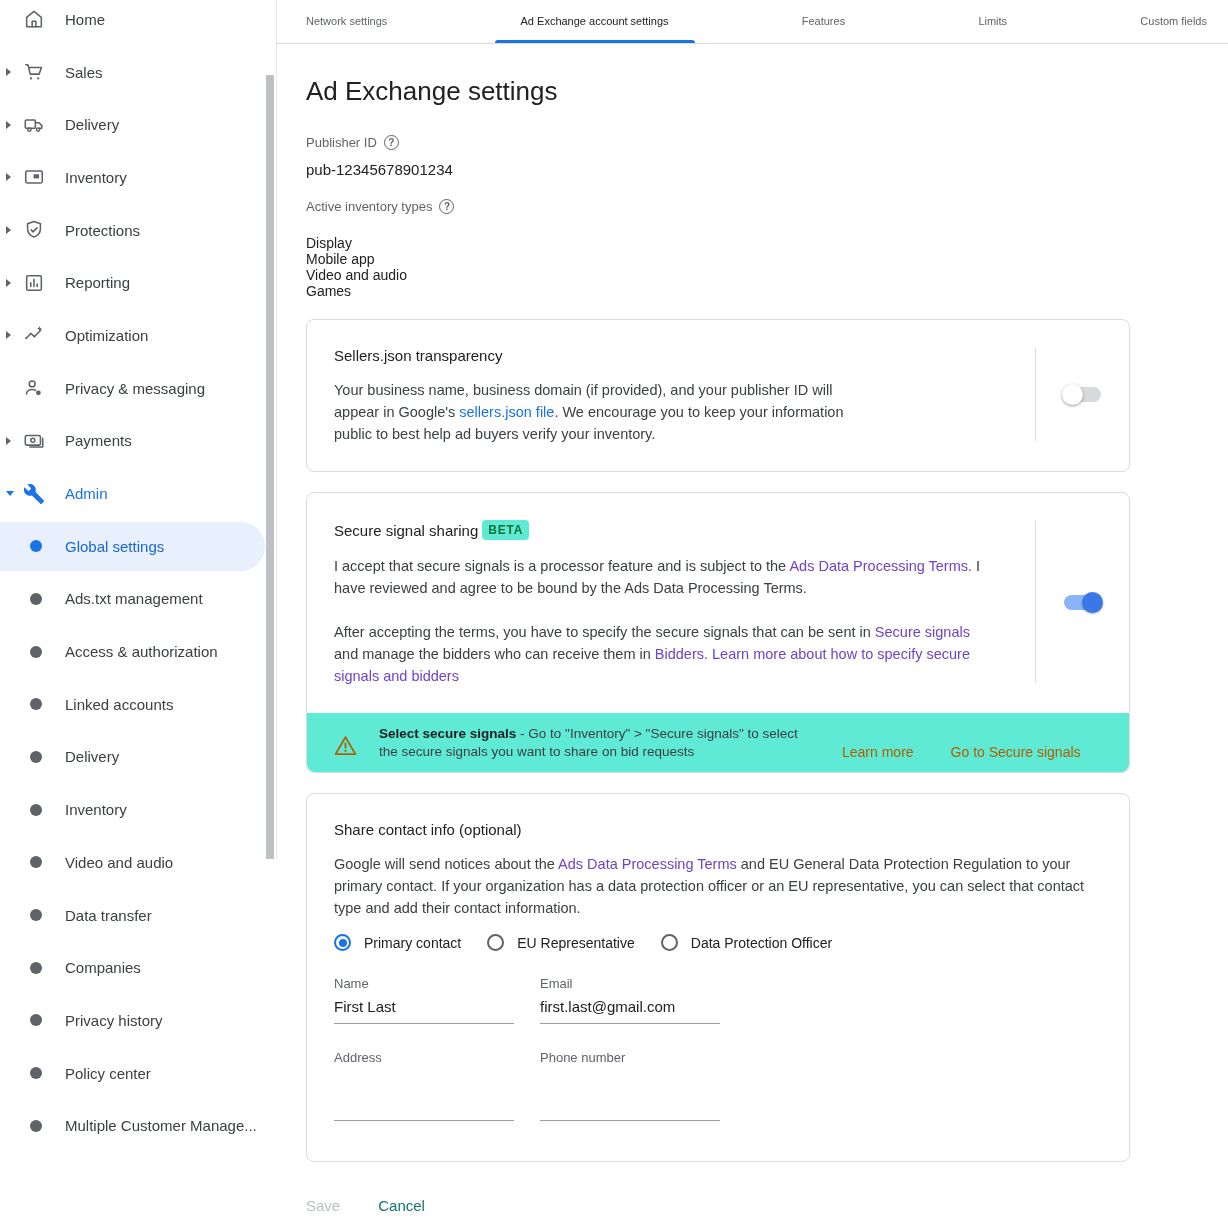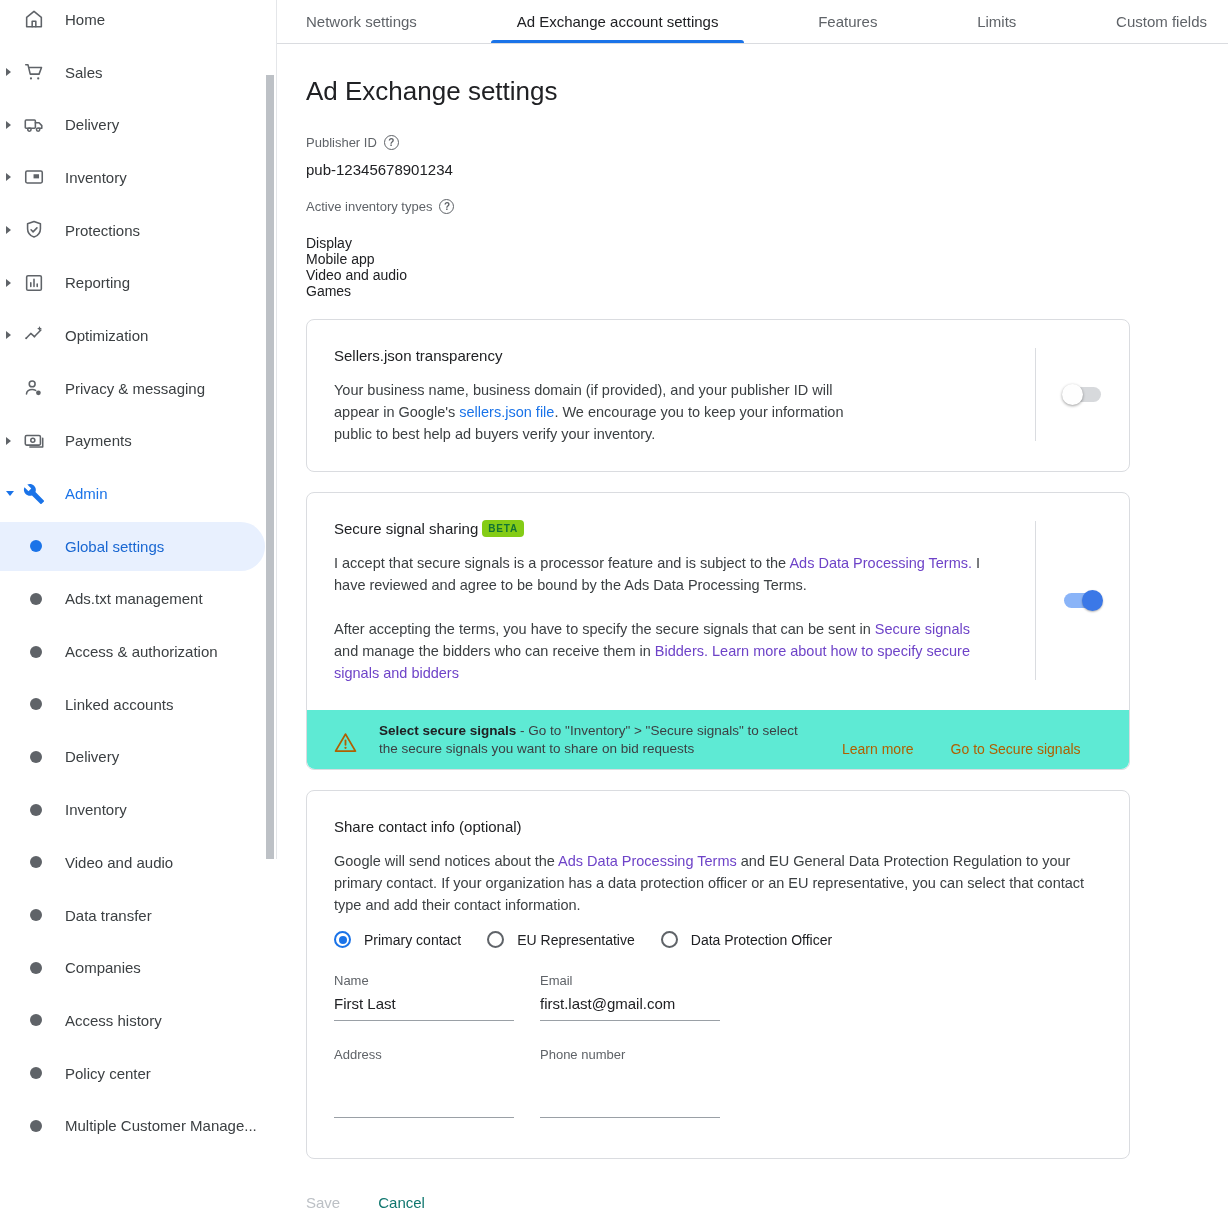--- a/index.html
+++ b/index.html
@@ -23,21 +23,21 @@
   .sublabel { margin-left:23px; font-size:15px; color:#3c4043; white-space:nowrap; }
   .nav-sub.selected .dot { background:#1a73e8; }
   .nav-sub.selected .sublabel { color:#1967d2; }
   .pill { position:absolute; left:0; right:11px; top:2px; bottom:2px; background:#e8f0fe; border-radius:0 26px 26px 0; z-index:-1; }
   .nav-sub.selected { z-index:0; }
   .sb-thumb { position:absolute; top:75px; bottom:0; right:2px; width:8px; background:#bdc1c6; }
 
   
   .main { flex:1; display:flex; flex-direction:column; }
   .tabs { height:44px; border-bottom:1px solid #dadce0; display:flex; justify-content:space-between; padding:0 21px 0 29px; }
-  .tab { line-height:43px; font-size:15px; color:#5f6368; padding:0 26px; position:relative; cursor:pointer; white-space:nowrap;text-align:center; }
+  .tab { line-height:43px; font-size:11px; color:#5f6368; padding:0 26px; position:relative; cursor:pointer; white-space:nowrap;text-align:center; }
   .tab:first-child { padding-left:0; }
   .tab:last-child { padding-right:0; }
   .tab.active { color:#202124; }
   .tab.active::after { content:""; position:absolute; left:0; right:0; bottom:0; height:3px; background:#1a73e8; border-radius:3px 3px 0 0; }
 
   .content { padding:0 0 0 29px; }
   h1 { font-size:26px; font-weight:400; color:#202124; margin-top:32px; }
   .fieldlabel { font-size:13px; color:#5f6368; display:flex; align-items:center; gap:7px; }
   .help { width:15px; height:15px; border:1.5px solid #5f6368; border-radius:50%; font-size:10px; font-weight:700; color:#5f6368; display:inline-flex; align-items:center; justify-content:center; cursor:pointer; }
   .pub { margin-top:28px; }
@@ -48,21 +48,21 @@
   .card { width:824px; border:1px solid #dadce0; border-radius:8px; margin-top:20px; }
   .card-row { display:flex; }
   .card-main { flex:1; padding:27px 24px 26px 27px; }
   .card-side { width:94px; flex:none; border-left:1px solid #dadce0; margin:28px 0 30px; display:flex; align-items:center; justify-content:center; }
   .card-title { font-size:15px; color:#202124; }
   .card p { font-size:14.5px; line-height:22px; color:#3c4043; margin-top:15px; }
   a { text-decoration:none; cursor:pointer; }
   .lnk-blue { color:#1a73e8; }
   .lnk-purple { color:#6e43c8; }
   .titlerow { display:flex; align-items:center; gap:4px; }
-  .beta { background:#84cc16; color:#137333; font-size:10px; font-weight:700; letter-spacing:.8px; padding:3px 6px; border-radius:4px; }
+  .beta { background:#5eead4; color:#137333; font-size:12px; font-weight:700; letter-spacing:.8px; padding:3px 6px; border-radius:4px; }
 
   .toggle { width:37px; height:15px; border-radius:8px; position:relative; cursor:pointer; }
   .toggle.off { background:#d7d9dc; }
   .toggle.off .knob { position:absolute; left:-2px; top:-3px; width:21px; height:21px; border-radius:50%; background:#fefefe; box-shadow:0 1px 3px rgba(0,0,0,.4); }
   .toggle.on { background:#8ab4f8; }
   .toggle.on .knob { position:absolute; right:-2px; top:-3px; width:21px; height:21px; border-radius:50%; background:#3b78e7; box-shadow:0 1px 2px rgba(0,0,0,.3); }
 
   .banner { background:#5eead4; border-radius:0 0 8px 8px; display:flex; align-items:flex-end; padding:12px 24px 12px 27px; }
   .warn-ic { flex:none; }
   .banner-text { margin-left:22px; font-size:13.5px; line-height:17.5px; color:#3c4043; max-width:435px; flex:1; }
@@ -262,21 +262,21 @@
     <div class="nav-sub">
       <span class="dot"></span>
       <span class="sublabel">Data transfer</span>
     </div>
     <div class="nav-sub">
       <span class="dot"></span>
       <span class="sublabel">Companies</span>
     </div>
     <div class="nav-sub">
       <span class="dot"></span>
-      <span class="sublabel">Access history</span>
+      <span class="sublabel">Privacy history</span>
     </div>
     <div class="nav-sub">
       <span class="dot"></span>
       <span class="sublabel">Policy center</span>
     </div>
     <div class="nav-sub">
       <span class="dot"></span>
       <span class="sublabel">Multiple Customer Manage...</span>
     </div>
   </nav>

